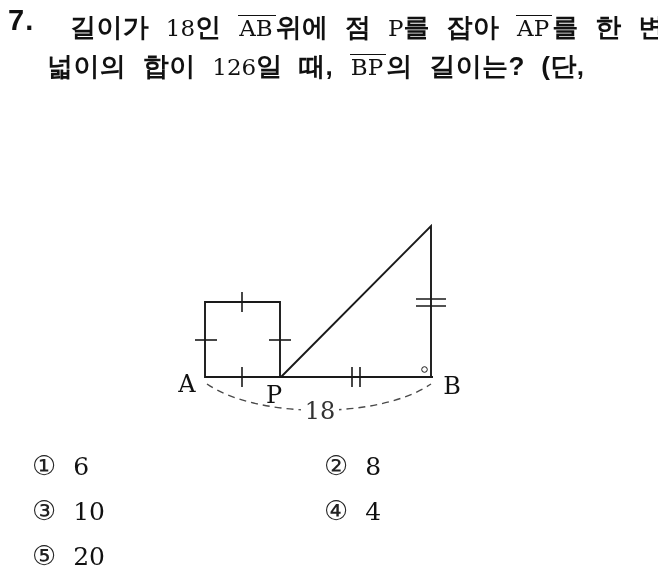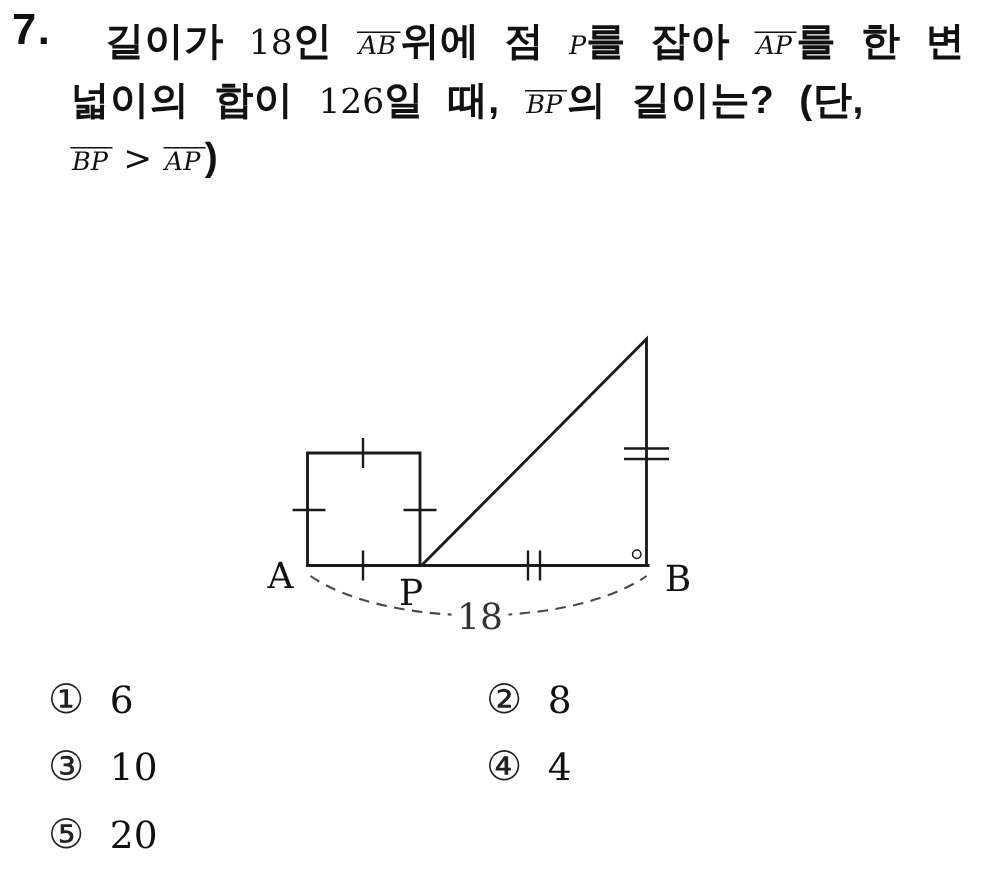--- a/index.html
+++ b/index.html
@@ -22,21 +22,21 @@
   .seg-k {
     font-family:"Liberation Sans","DejaVu Sans",sans-serif;
     font-weight:700; font-size:26px; word-spacing:9px; letter-spacing:0.4px;
   }
   .seg-n {
     font-family:"DejaVu Serif","Liberation Serif",serif;
     font-size:23px; font-weight:400;
   }
   .seg-m, .seg-mi {
     font-family:"DejaVu Serif","Liberation Serif",serif;
-    font-size:17px; font-style:italic; font-weight:400;
+    font-size:23px; font-weight:400;
   }
   .seg-m {
     border-top:1.8px solid #111111; display:inline-block;
     line-height:1.08; padding:0 3px 0 1px; vertical-align:baseline;
   }
 
   
   .fig { position:absolute; left:0; top:0; width:658px; height:579px; pointer-events:none; }
 
   
@@ -56,21 +56,20 @@
 </head>
 <body>
 
 <div class="page">
 
   <div class="qnum">7.</div>
 
   <div class="qtext">
       <div class="q-line first"><span class="seg-k">길이가 </span><span class="seg-n">18</span><span class="seg-k">인 </span><span class="seg-m">AB</span><span class="seg-k">위에 점 </span><span class="seg-mi">P</span><span class="seg-k">를 잡아 </span><span class="seg-m">AP</span><span class="seg-k">를 한 변</span></div>
       <div class="q-line"><span class="seg-k">넓이의 합이 </span><span class="seg-n">126</span><span class="seg-k">일 때, </span><span class="seg-m">BP</span><span class="seg-k">의 길이는? (단,</span></div>
-      <div class="q-line"><span class="seg-m">BP</span><span class="seg-n"> &gt; </span><span class="seg-m">AP</span><span class="seg-k">)</span></div>
     </div>
 
   <svg class="fig" width="658" height="579" viewBox="0 0 658 579">
 
     <path d="M205,377 H433" fill="none" stroke="#1a1a1a" stroke-width="1.9"></path>
 
     <path d="M205,302 H280 V377 H205 Z" fill="none" stroke="#1a1a1a" stroke-width="1.9"></path>
 
     <path d="M281,377 L431,226 L431,377" fill="none" stroke="#1a1a1a" stroke-width="1.9"></path>
 

